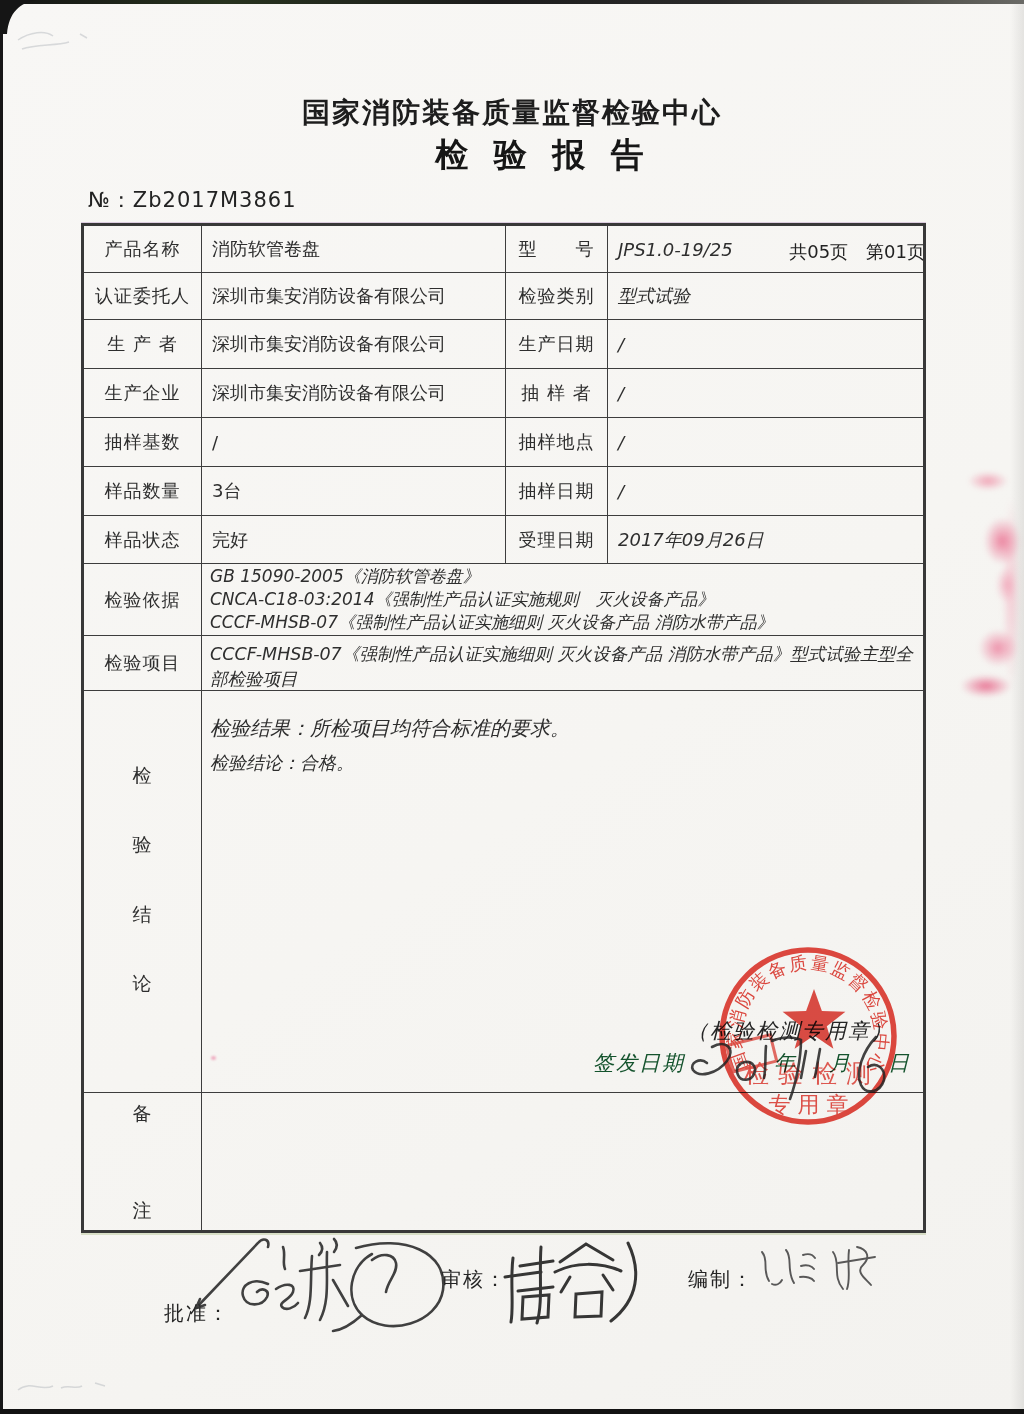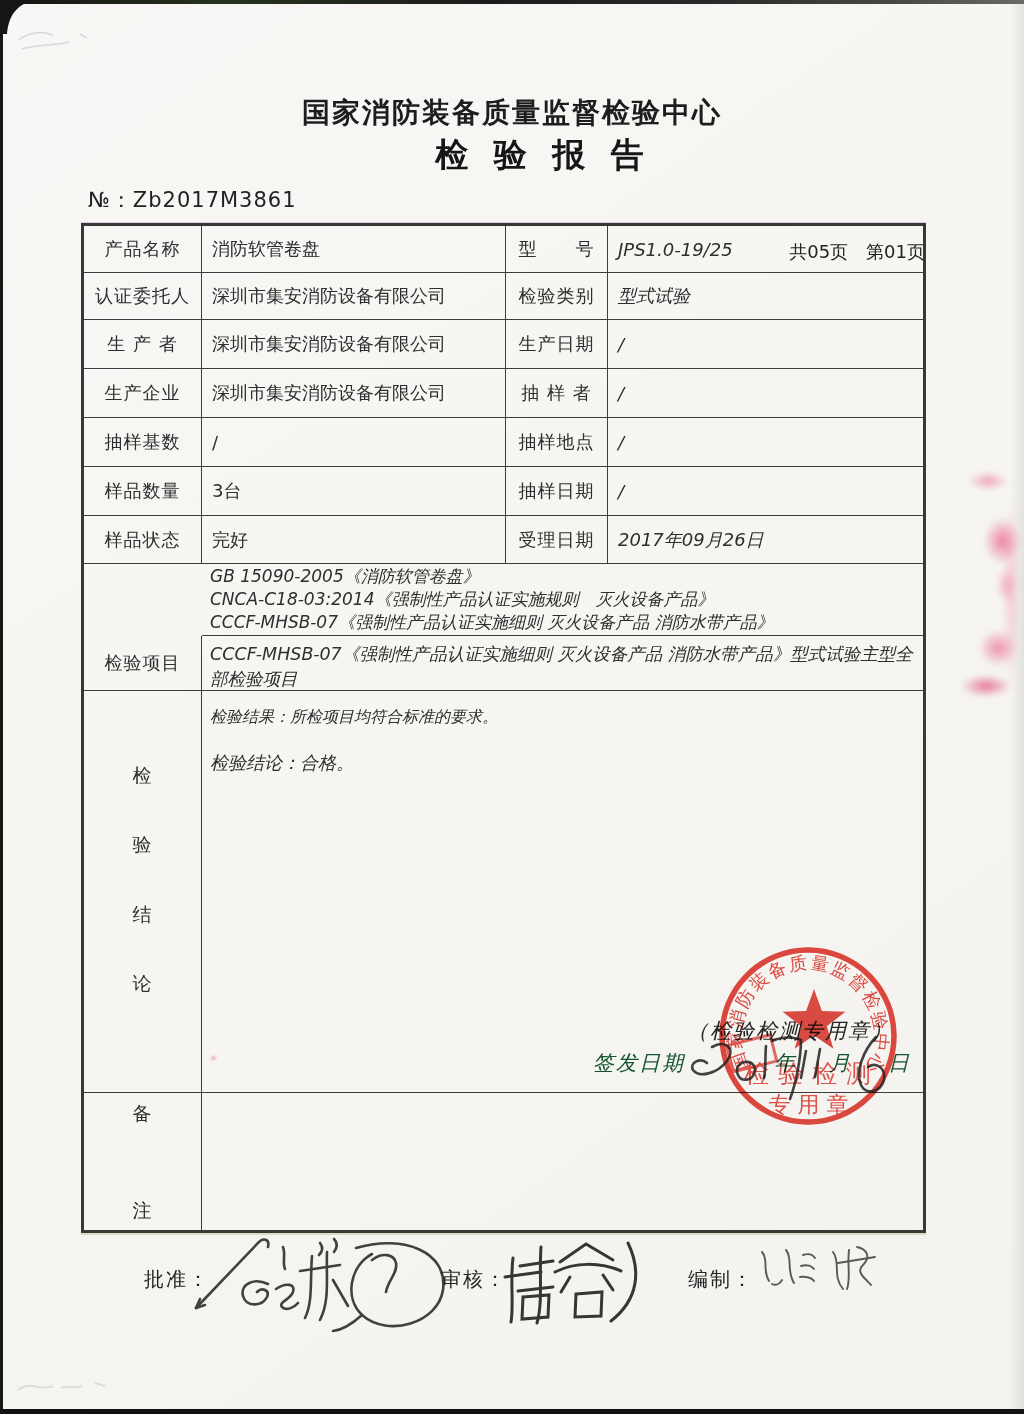--- a/index.html
+++ b/index.html
@@ -31,31 +31,31 @@
   .c.nb{border-bottom:none;}
   .lab{justify-content:center;letter-spacing:1px;}
   .val{padding-left:10px;}
   .wide{grid-column:2 / -1;}
   .multiline{flex-direction:column;align-items:flex-start;justify-content:center;padding-left:8px;line-height:23px;font-size:17px;}
   .para{display:block;padding:6px 10px 16px 8px;line-height:25px;font-size:17.5px;}
   .vert{flex-direction:column;justify-content:space-between;font-size:19px;}
   .vert.concl{padding-top:72px;padding-bottom:95px;}
   .vert.rem{padding-top:8px;padding-bottom:6px;}
   .bigcell{display:block;position:relative;}
-  .bigcell .line1{position:absolute;left:8px;top:16px;font-size:16px;}
+  .bigcell .line1{position:absolute;left:8px;top:24px;font-size:20px;}
   .bigcell .line2{position:absolute;left:8px;top:60px;font-size:18px;}
   .seal-note{position:absolute;left:485px;top:326px;font-size:21px;letter-spacing:2px;color:#242424;}
   .issue{position:absolute;top:358px;font-size:21px;color:#14532d;}
   .issue.l0{left:391px;letter-spacing:2px;}
   .issue.l1{left:572px;}
   .issue.l2{left:627px;}
   .issue.l3{left:686px;}
   
   .foot-label{top:1266px;font-size:20px;letter-spacing:2px;color:#242424;}
-  #approve-label{left:144px;}
+  #approve-label{left:164px;margin-top:34px;}
   #review-label{left:441px;}
   #prepare-label{left:676px;margin-left:12px;}
   
   #stamp{left:713px;top:941px;width:190px;height:190px;mix-blend-mode:multiply;opacity:.92;filter:blur(.3px);z-index:7;}
   #stamp text{font-family:"DejaVu Sans","Liberation Sans",sans-serif;}
   
   #ink{left:0;top:0;z-index:8;pointer-events:none;}
   
   #smudge{left:948px;top:443px;width:72px;height:276px;filter:blur(2.5px);z-index:3;
     background:
@@ -114,20 +114,21 @@
   <div class="c lab">样品数量</div>
   <div class="c val">3台</div>
   <div class="c lab">抽样日期</div>
   <div class="c val nr">/</div>
 
   <div class="c lab">样品状态</div>
   <div class="c val">完好</div>
   <div class="c lab">受理日期</div>
   <div class="c val nr">2017年09月26日</div>
 
+  <div class="c lab">检验依据</div>
   <div class="c wide nr multiline">
     <div>GB 15090-2005《消防软管卷盘》</div>
     <div>CNCA-C18-03:2014《强制性产品认证实施规则　灭火设备产品》</div>
     <div>CCCF-MHSB-07《强制性产品认证实施细则 灭火设备产品 消防水带产品》</div>
   </div>
 
   <div class="c lab">检验项目</div>
   <div class="c wide nr para">CCCF-MHSB-07《强制性产品认证实施细则 灭火设备产品 消防水带产品》型式试验主型全部检验项目</div>
 
   <div class="c lab vert concl">

